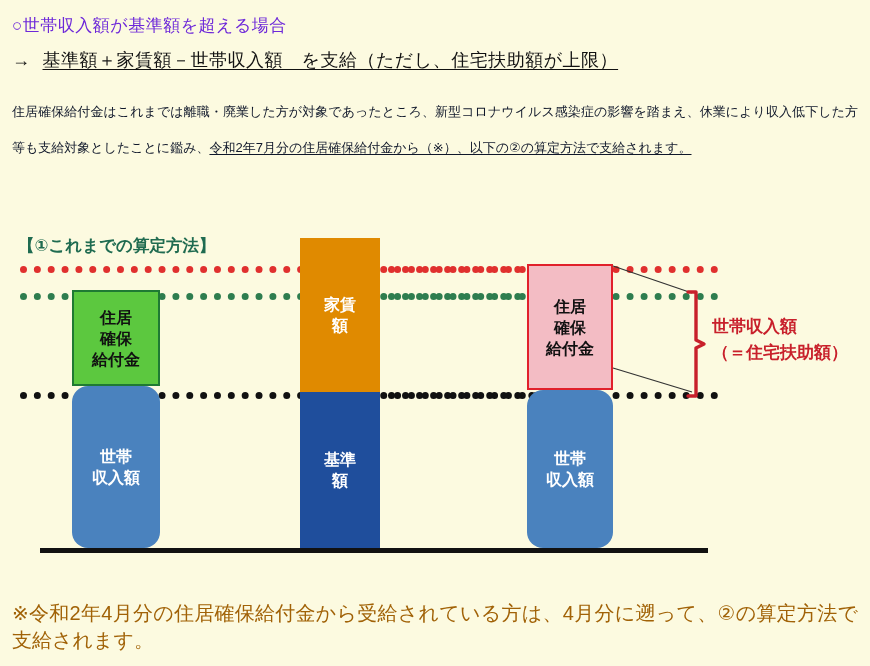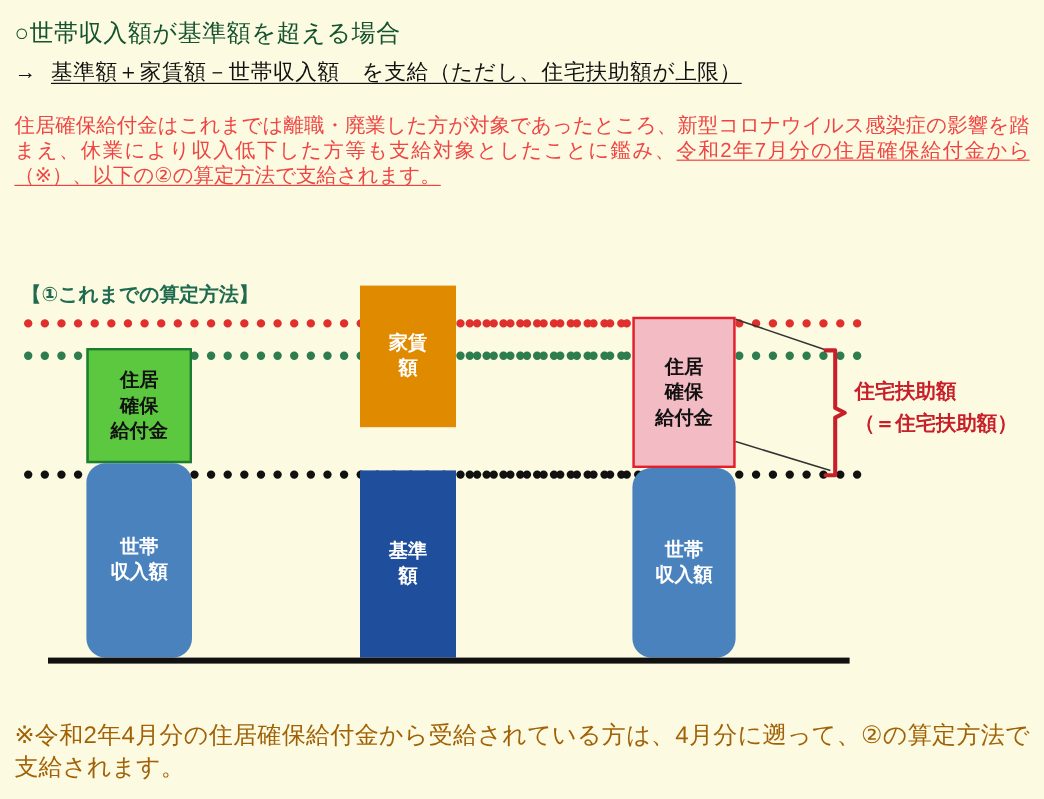--- a/index.html
+++ b/index.html
@@ -8,33 +8,33 @@
     background:#FCFAE0;
     font-family:"Liberation Sans","DejaVu Sans",sans-serif;
     overflow:hidden;
     position:relative;
   }
   #page{position:relative;width:870px;height:666px;}
 
   
   .head-line1{
     position:absolute;left:12px;top:14px;
-    font-size:20px;color:#14532d;letter-spacing:.5px;white-space:nowrap;
+    font-size:17px;color:#6d28d9;letter-spacing:.5px;white-space:nowrap;
   }
   .head-line2{
     position:absolute;left:12px;top:48px;
     font-size:18px;color:#111;letter-spacing:.5px;white-space:nowrap;
   }
   .head-arrow{display:inline-block;margin-right:12px;}
   .head-underline{text-decoration:underline;text-underline-offset:3px;}
 
   
   .para{
     position:absolute;left:12px;top:94px;width:846px;
-    font-size:17px;line-height:21px;color:#ef4444;text-align:justify;
+    font-size:13px;line-height:36px;color:#0f172a;text-align:justify;
   }
   .u{text-decoration:underline;text-underline-offset:2px;}
 
   
   #chart{position:absolute;left:0;top:196px;width:870px;height:380px;}
 
   .chart-title{
     position:absolute;font-size:16.5px;font-weight:bold;white-space:nowrap;margin-top:25px;
   }
   .chart-title.t1{left:18px;top:14px;color:#1F6B50;}
@@ -114,21 +114,21 @@
         <span>確保</span>
         <span>給付金</span>
       </div>
       <div class="seg seg-income" style="top:96px;height:162px;">
         <span>世帯</span>
         <span>収入額</span>
       </div>
     </div>
 
     <div class="bar" style="left:300px;top:42px;width:80px;height:310px;">
-      <div class="seg seg-rent" style="top:0px;height:118px;">
+      <div class="seg seg-rent" style="top:0px;height:154px;">
         <span>家賃</span>
         <span>額</span>
       </div>
       <div class="seg seg-standard" style="top:154px;height:156px;">
         <span>基準</span>
         <span>額</span>
       </div>
     </div>
 
     <div class="bar" style="left:527px;top:68px;width:86px;height:284px;">
@@ -146,21 +146,21 @@
     <svg class="connector" style="left:610px;top:60px;width:90px;height:150px;" width="90" height="150" viewBox="0 0 90 150">
       <line x1="3" y1="10" x2="82" y2="37" stroke="#333" stroke-width="1.3"></line>
       <line x1="3" y1="112" x2="82" y2="136" stroke="#333" stroke-width="1.3"></line>
     </svg>
 
     <svg class="brace" style="left:684px;top:92px;width:26px;height:112px;" width="26" height="112" viewBox="0 0 26 112">
       <path d="M 4 4 L 12 4 L 12 52 L 20 56 L 12 60 L 12 108 L 4 108" fill="none" stroke="#C8202B" stroke-width="3.4" stroke-linecap="round" stroke-linejoin="round"></path>
     </svg>
 
     <div class="ann" style="left:712px;top:118px;">
-      <div>住宅扶助額</div>
+      <div>世帯収入額</div>
       <div>（＝住宅扶助額）</div>
     </div>
 
     <div class="baseline"></div>
   </div>
 
   <div class="note">※令和2年4月分の住居確保給付金から受給されている方は、4月分に遡って、②の算定方法で支給されます。</div>
 
 </div>
 

